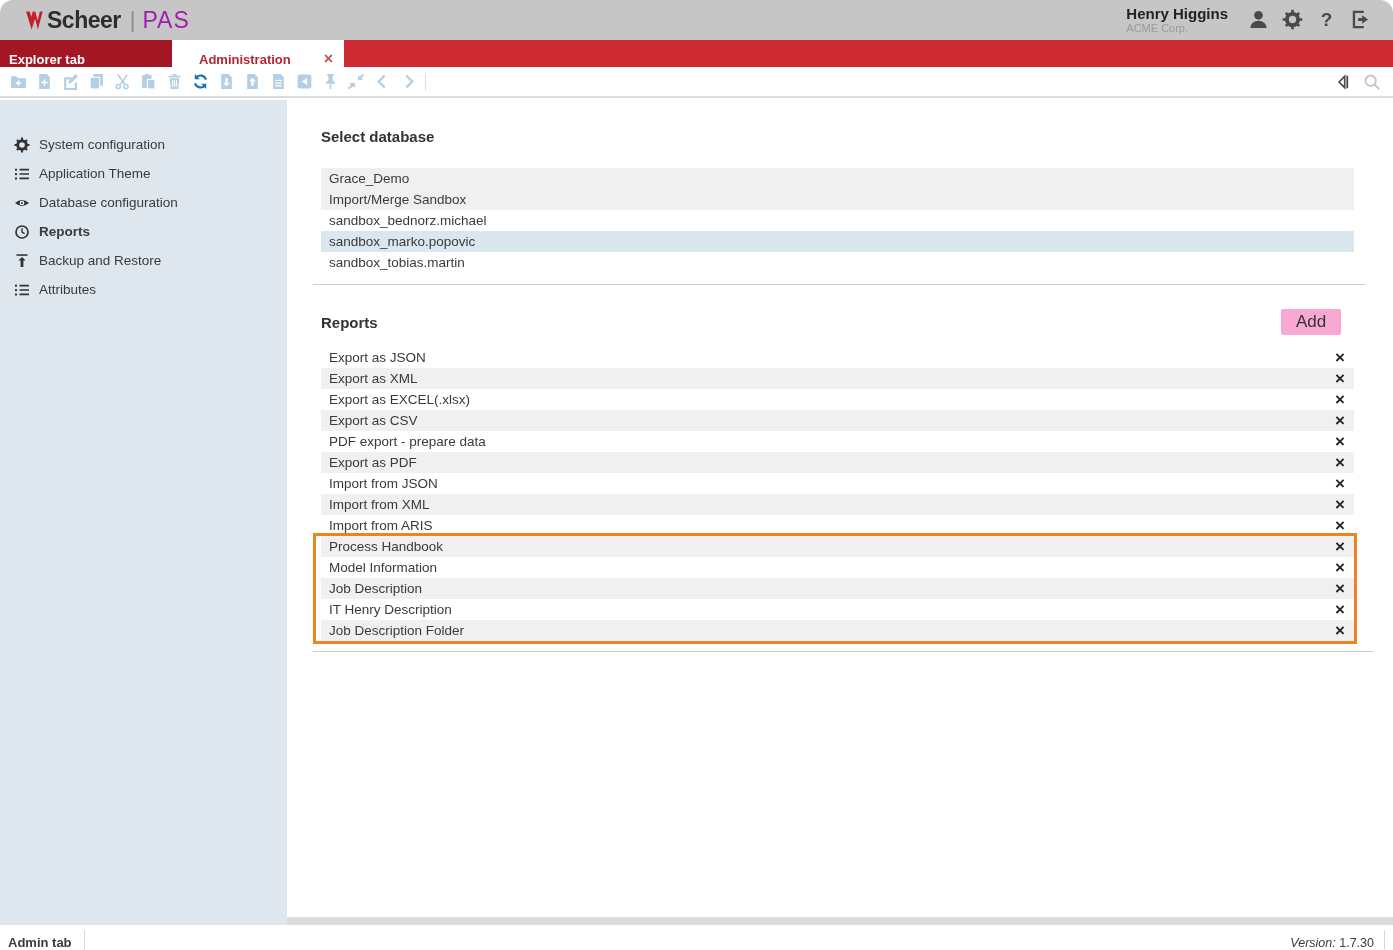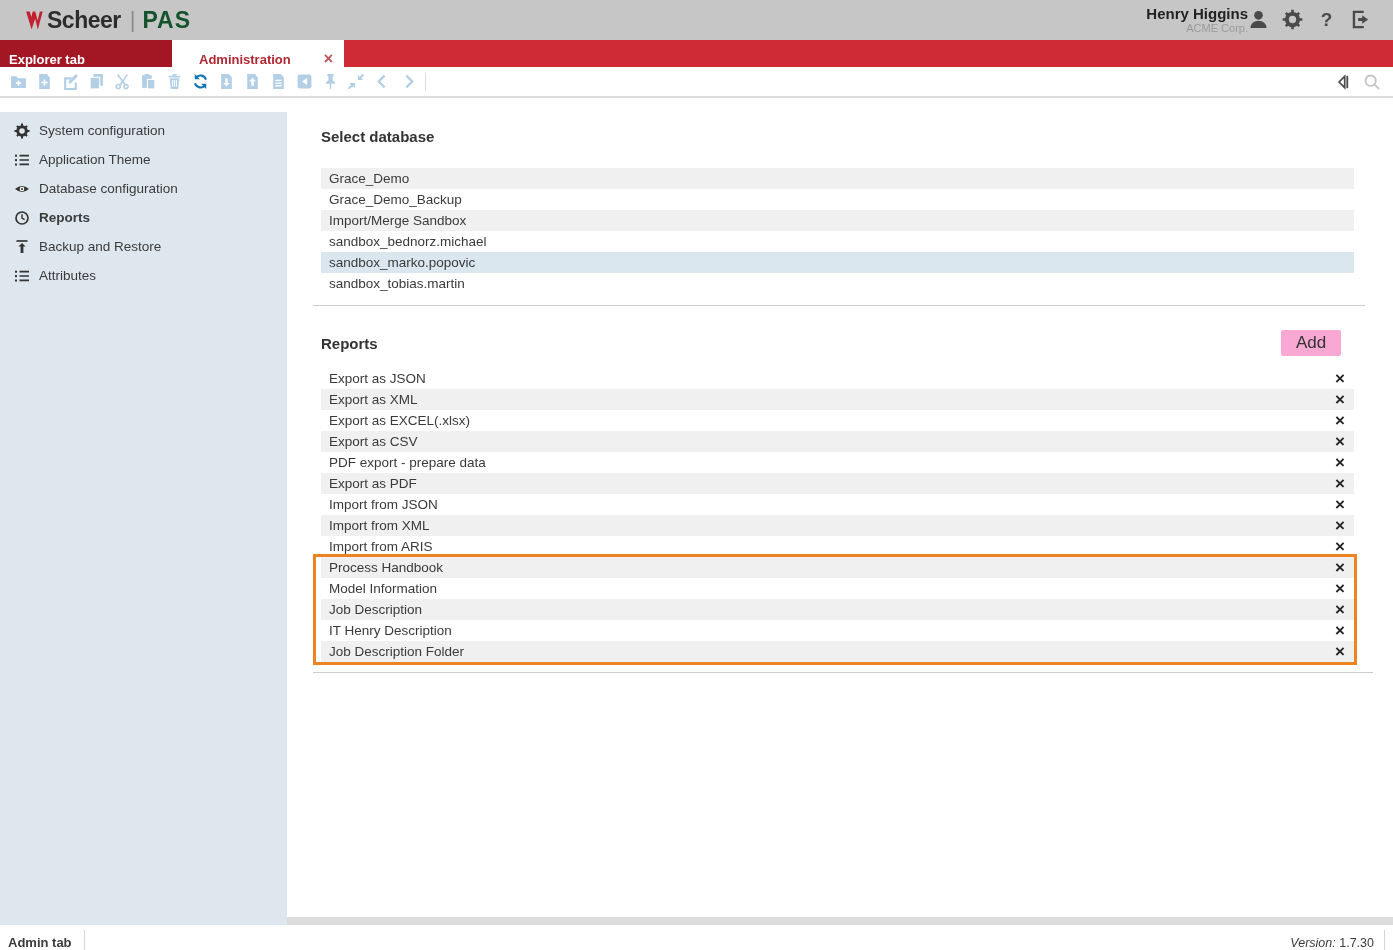--- a/index.html
+++ b/index.html
@@ -1,31 +1,31 @@
 <!DOCTYPE html>
 <html style="--topbar-gray: #c6c6c6; --accent-red: #ce2b35; --dark-red: #a31623; --toolbar-disabled: #b2cfe5; --toolbar-enabled: #1474b4; --sidebar-bg: #dde7ed; --row-shade: #f0f0f0; --selected-blue: #dbe7ef; --highlight-orange: #ee8322; --text-dark: #3a3a3a;"><head>
 <meta charset="utf-8">
 <style>
   * { box-sizing: border-box; margin: 0; padding: 0; }
   html,body { width:1393px; height:950px; }
   body { font-family: "Liberation Sans", sans-serif; background:#fff; overflow:hidden; }
-  .app { position:relative; width:1393px; height:950px; overflow:hidden; background:#fff; }
+  .app { position:relative; width:1393px; height:950px; overflow:hidden; background:#fff;border-radius:13px; }
 
   
   .topbar { position:absolute; left:0; top:0; width:100%; height:40px;
             background:var(--topbar-gray,#c6c6c6); display:flex; align-items:center; padding:0 22px 0 25px; }
   .logo { display:flex; align-items:center; }
   .logo-mark { width:19px; height:21px; margin-right:3px; }
   .brand { font-size:23px; font-weight:bold; color:#2d2d2d; letter-spacing:-0.5px; }
   .logo-sep { font-size:22px; color:#8b8b8b; font-weight:200; margin:0 7px 0 9px; }
-  .product { font-size:23px; color:#14532d; letter-spacing:1px;font-weight:bold; }
-  .user-area { margin-left:auto; display:flex; align-items:center; }
+  .product { font-size:23px; color:#a21caf; letter-spacing:1px; }
+  .user-area { margin-left:auto; display:flex; align-items:center; gap:20px; }
   .user-text { line-height:1.15; }
   .user-name { font-size:15px; font-weight:bold; color:#222; }
-  .user-org  { font-size:11px; color:#9a9a9a;text-align:right; }
+  .user-org  { font-size:11px; color:#9a9a9a; }
   .header-icons { display:flex; align-items:center; gap:13px; }
   .header-icons .hicon { width:21px; height:21px; color:#4a4a4a; cursor:pointer; }
   .hicon svg, .tool-icon svg, .s-icon svg { display:block; width:100%; height:100%; }
   .qmark { display:block; font-size:19px; font-weight:bold; color:#4a4a4a; line-height:21px; text-align:center; }
 
   
   .tabbar { position:absolute; left:0; top:40px; width:100%; height:38px;
             background:var(--accent-red,#ce2b35); display:flex; }
   .tab { width:172px; display:flex; align-items:center; padding-left:9px;
          font-size:13px; font-weight:bold; color:#fff; cursor:pointer;
@@ -40,21 +40,21 @@
   .toolbar-left { display:flex; align-items:center; gap:9px; }
   .tool-icon { width:17px; height:17px; color:var(--toolbar-disabled,#b2cfe5); cursor:pointer; }
   .tool-icon.enabled { color:var(--toolbar-enabled,#1474b4); }
   .toolbar-sep { width:1px; height:18px; background:#ddd; margin-left:8px; }
   .toolbar-right { margin-left:auto; display:flex; align-items:center; gap:11px; }
   .toolbar-right .tool-icon { color:#c4c4c4; width:18px; height:18px; }
   .toolbar-right .tool-icon.dark { color:#4a4a4a; }
 
   
   .sidebar { position:absolute; left:0; top:100px; width:347px; bottom:25px;
-             background:var(--sidebar-bg,#dde7ed); padding-top:4px;margin-top:12px; }
+             background:var(--sidebar-bg,#dde7ed); padding-top:30px; }
   .sidebar-item { height:29px; display:flex; align-items:center; padding-left:14px;
                   font-size:13.5px; color:#3b3b3b; position:relative; cursor:pointer; }
   .sidebar-item .s-icon { width:16px; height:16px; margin-right:9px; color:#333; }
   .sidebar-item.selected { font-weight:bold; }
   .sidebar-item.selected::after { content:""; position:absolute; right:13px; top:4px; bottom:4px;
                   width:3px; background:var(--accent-red,#ce2b35); }
 
   
   .content { position:absolute; left:287px; top:100px; right:0; bottom:33px; background:#fff; overflow:hidden; }
   .bottom-strip { position:absolute; left:287px; right:0; bottom:25px; height:8px; background:#dcdcdc; }
@@ -308,23 +308,20 @@
 
   <main class="content">
     <section class="db-section">
       <h2>Select database</h2>
       <div class="rowlist" id="db-list">
 
           <div class="row shade">
             <span class="row-label">Grace_Demo</span>
           </div>
 
-          <div class="row">
-            <span class="row-label">Grace_Demo_Backup</span>
-          </div>
 
           <div class="row shade">
             <span class="row-label">Import/Merge Sandbox</span>
           </div>
 
           <div class="row">
             <span class="row-label">sandbox_bednorz.michael</span>
           </div>
 
           <div class="row selected shade">

